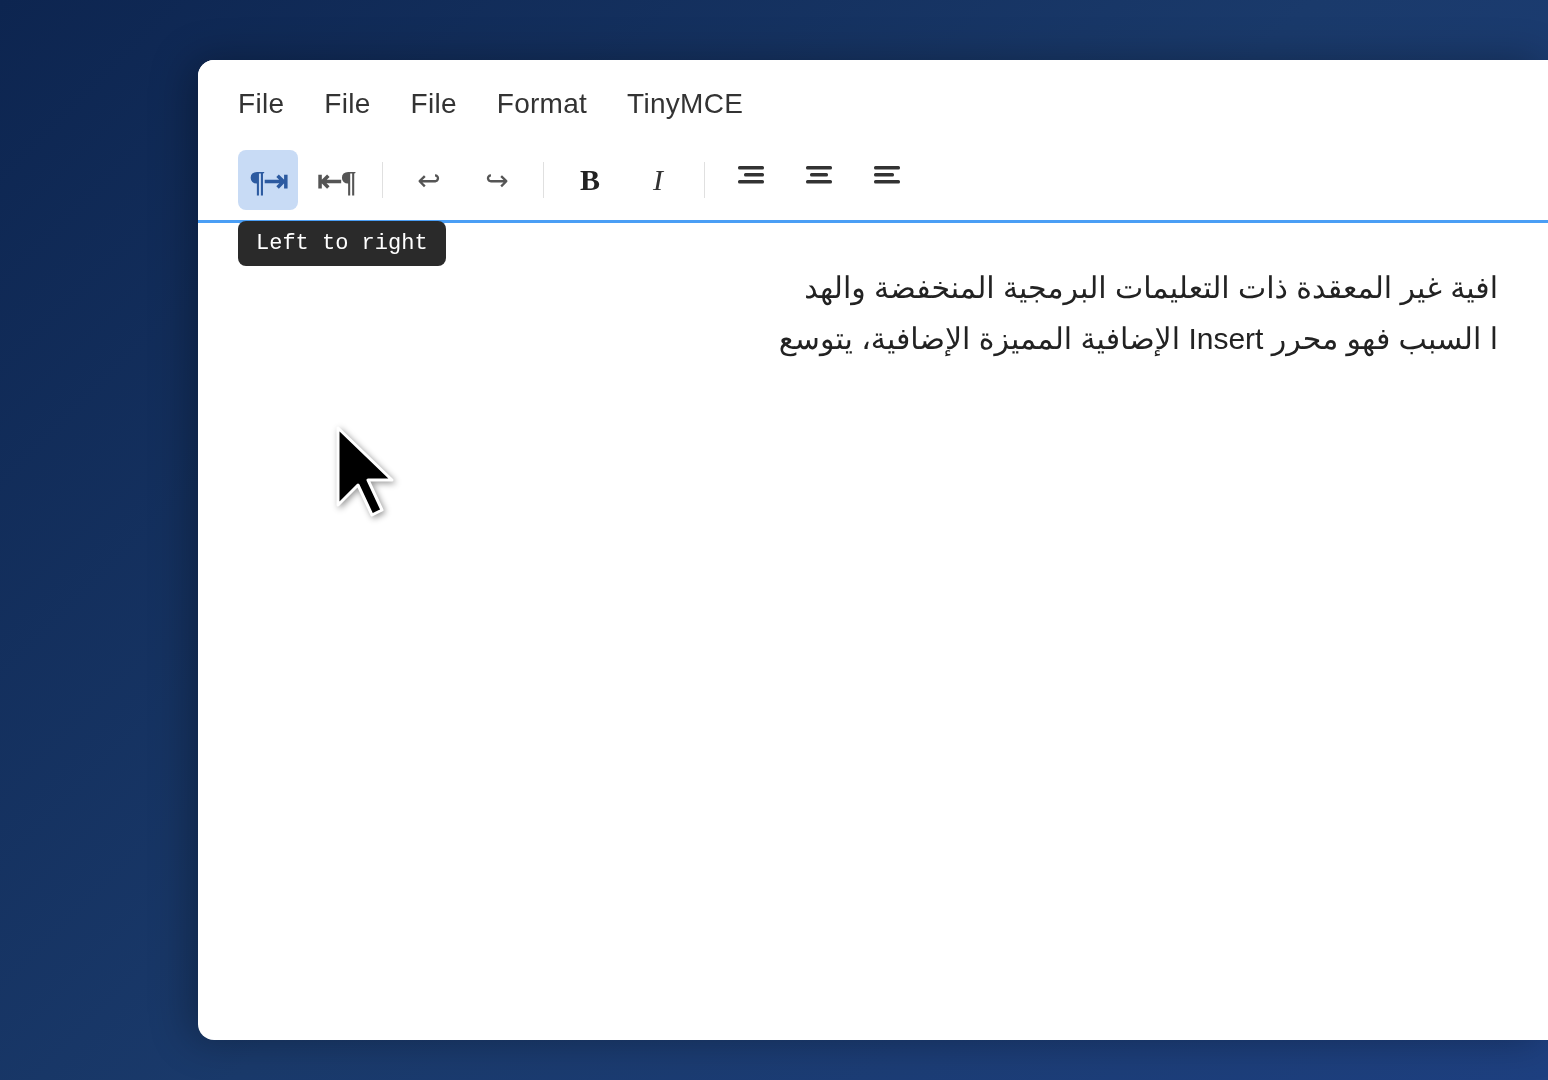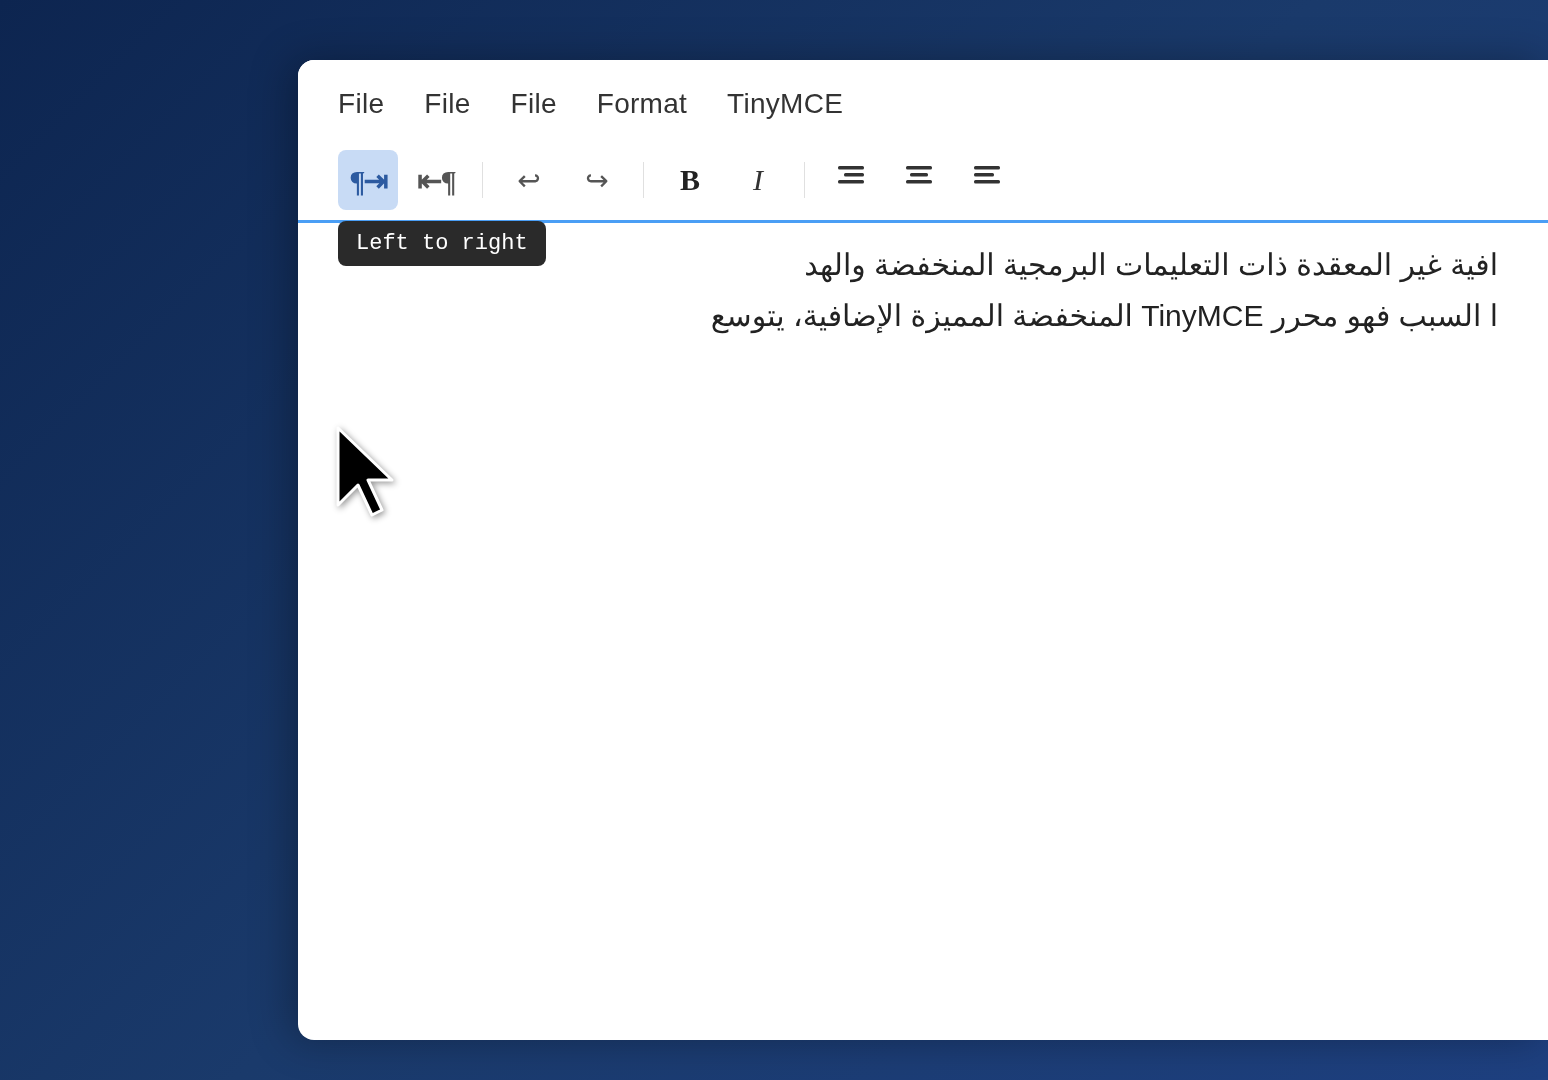--- a/index.html
+++ b/index.html
@@ -18,21 +18,21 @@
     .background-dark {
       position: absolute;
       inset: 0;
       background: linear-gradient(135deg, #0d2550 0%, #1a3a6b 50%, #1e4080 100%);
     }
 
     .editor-window {
       position: absolute;
       right: 0;
       top: 60px;
-      width: 1250px;
+      width: 1350px;
       height: 980px;
       background: #ffffff;
       border-radius: 16px 0 0 16px;
       box-shadow: -8px 0 40px rgba(0,0,0,0.3);
       overflow: hidden;
     }
 
     .menu-bar {
       display: flex;
       align-items: center;
@@ -96,23 +96,24 @@
       font-family: Liberation Mono, monospace;
       font-size: 22px;
       padding: 10px 18px;
       border-radius: 8px;
       white-space: nowrap;
       z-index: 100;
       pointer-events: none;
     }
 
     .editor-content {
-      padding: 16px 50px;
+      padding: 28px 50px;
       direction: rtl;
       text-align: right;
+      margin-top: 11px;
     }
 
     .editor-text {
       font-family: 'Arial', 'Tahoma', sans-serif;
       font-size: 30px;
       line-height: 1.7;
       color: #222222;
       direction: rtl;
       text-align: right;
     }
@@ -211,21 +212,21 @@
           <rect x="2" y="9" width="20" height="3.5" rx="1.5" fill="#333"></rect>
           <rect x="2" y="16" width="26" height="3.5" rx="1.5" fill="#333"></rect>
         </svg>
       </span>
     </div>
 
   </div>
 
   <div class="editor-content">
     <p class="editor-text">افية غير المعقدة ذات التعليمات البرمجية المنخفضة والهد</p>
-    <p class="editor-text">ا السبب فهو محرر TinyMCE المنخفضة المميزة الإضافية، يتوسع</p>
+    <p class="editor-text">ا السبب فهو محرر Insert الإضافية المميزة الإضافية، يتوسع</p>
   </div>
 
 </div>
 
 <div class="cursor-overlay">
   <svg class="cursor-svg" width="80" height="110" viewBox="0 0 80 110" xmlns="http://www.w3.org/2000/svg">
 
     <polygon points="8,8 8,85 28,65 42,95 52,90 38,60 62,60" fill="black" stroke="white" stroke-width="3" stroke-linejoin="round"></polygon>
   </svg>
 </div>

